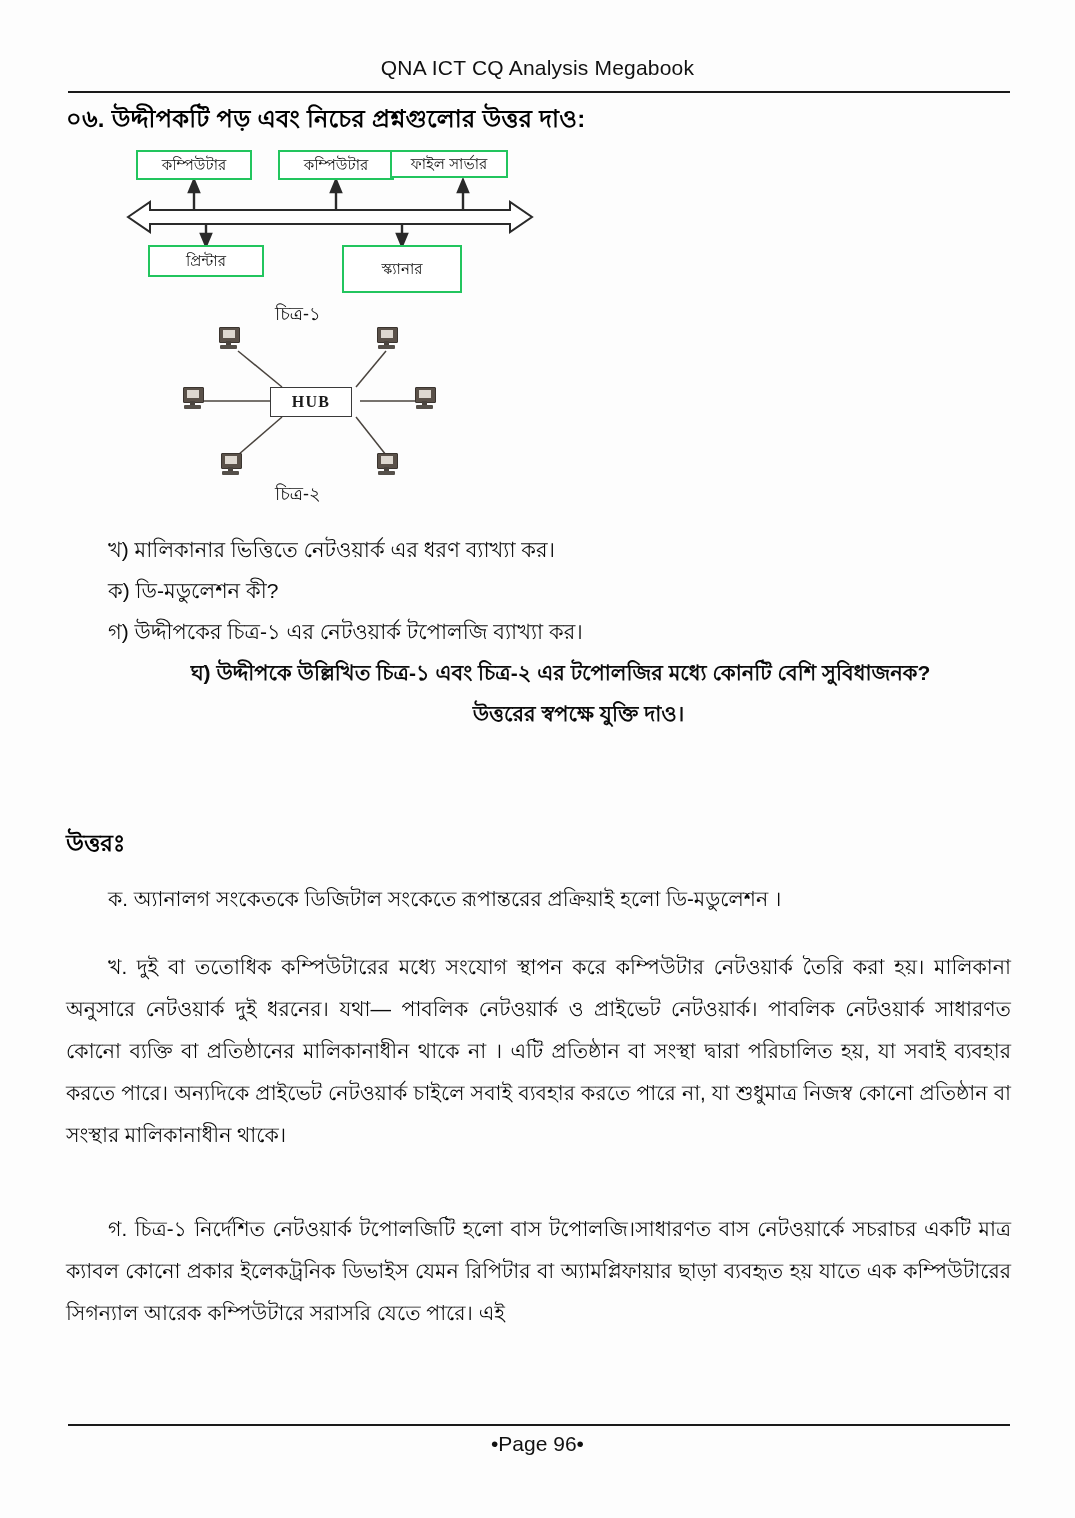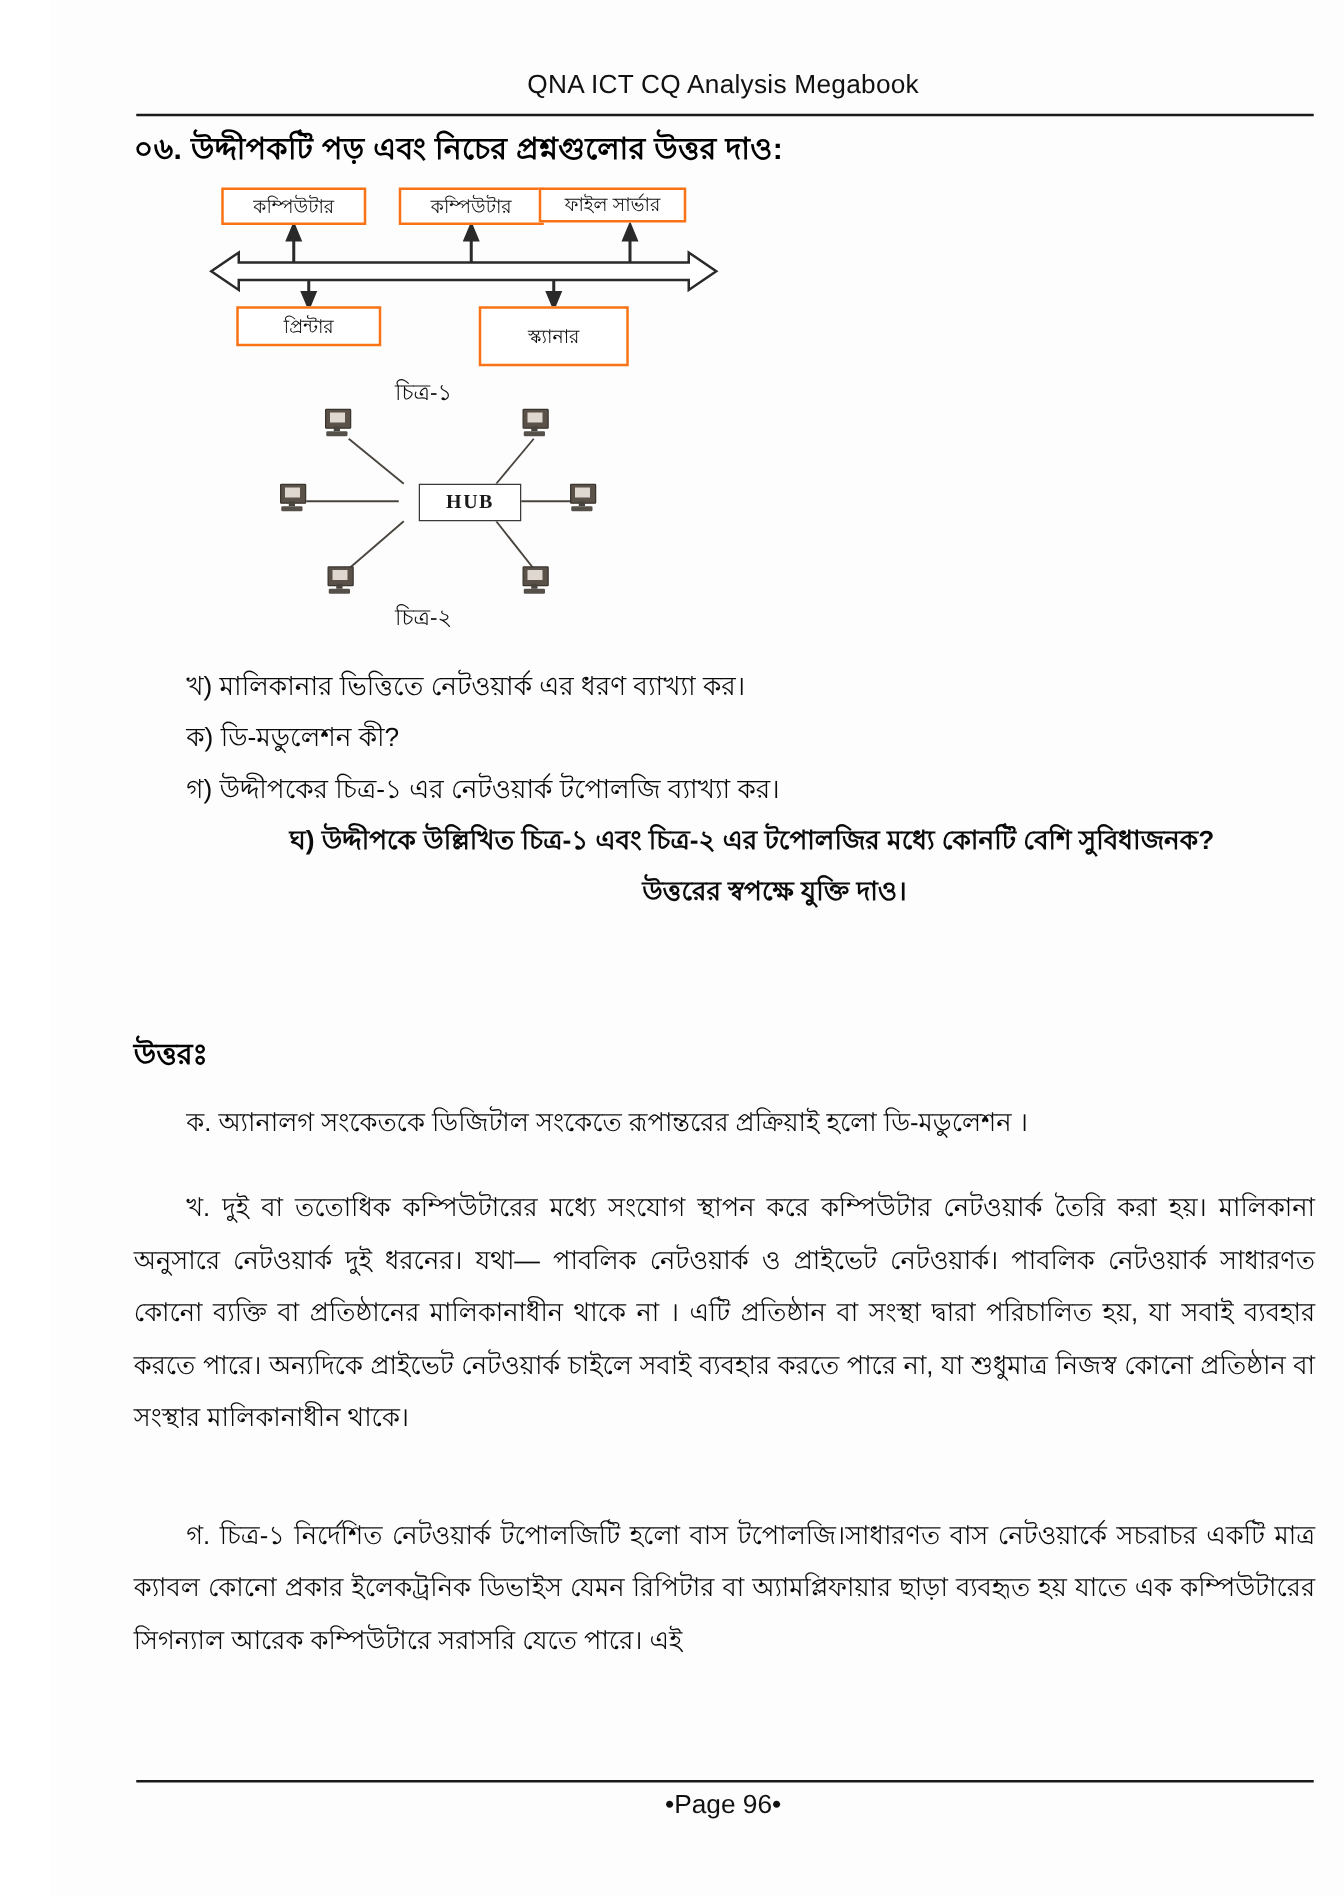--- a/index.html
+++ b/index.html
@@ -13,21 +13,20 @@
     position: relative;
     font-family: "Liberation Serif", "DejaVu Serif", serif;
     color: #000000;
     overflow: hidden;
   }
 
   .page {
     position: absolute;
     inset: 0;
     background: #fdfdfd;
-    margin-left: 41px;
   }
 
   
   .header {
     position: absolute;
     top: 56px;
     left: 0;
     width: 1075px;
     text-align: center;
   }
@@ -70,21 +69,21 @@
   
   .fig1 {
     position: absolute;
     top: 0;
     left: 0;
     width: 440px;
     height: 175px;
   }
   .node-box {
     position: absolute;
-    border: 2px solid #f97316;
+    border: 2px solid #22c55e;
     background: #fff;
     display: flex;
     align-items: center;
     justify-content: center;
     font-family: "Liberation Sans", "DejaVu Sans", sans-serif;
     font-size: 15px;
     color: #101010;
     box-sizing: border-box;
   }
   .nb-c1 { left: 26px;  top: 10px; width: 116px; height: 30px; }
@@ -105,21 +104,21 @@
   
   .fig2 {
     position: absolute;
     top: 185px;
     left: 80px;
     width: 260px;
     height: 160px;
   }
   .hub-box {
     position: absolute;
-    left: 104px;
+    left: 80px;
     top: 62px;
     width: 82px;
     height: 30px;
     border: 1.6px solid #3a3a3a;
     background: #fff;
     display: flex;
     align-items: center;
     justify-content: center;
     font-family: "Liberation Serif", "DejaVu Serif", serif;
     font-weight: bold;

